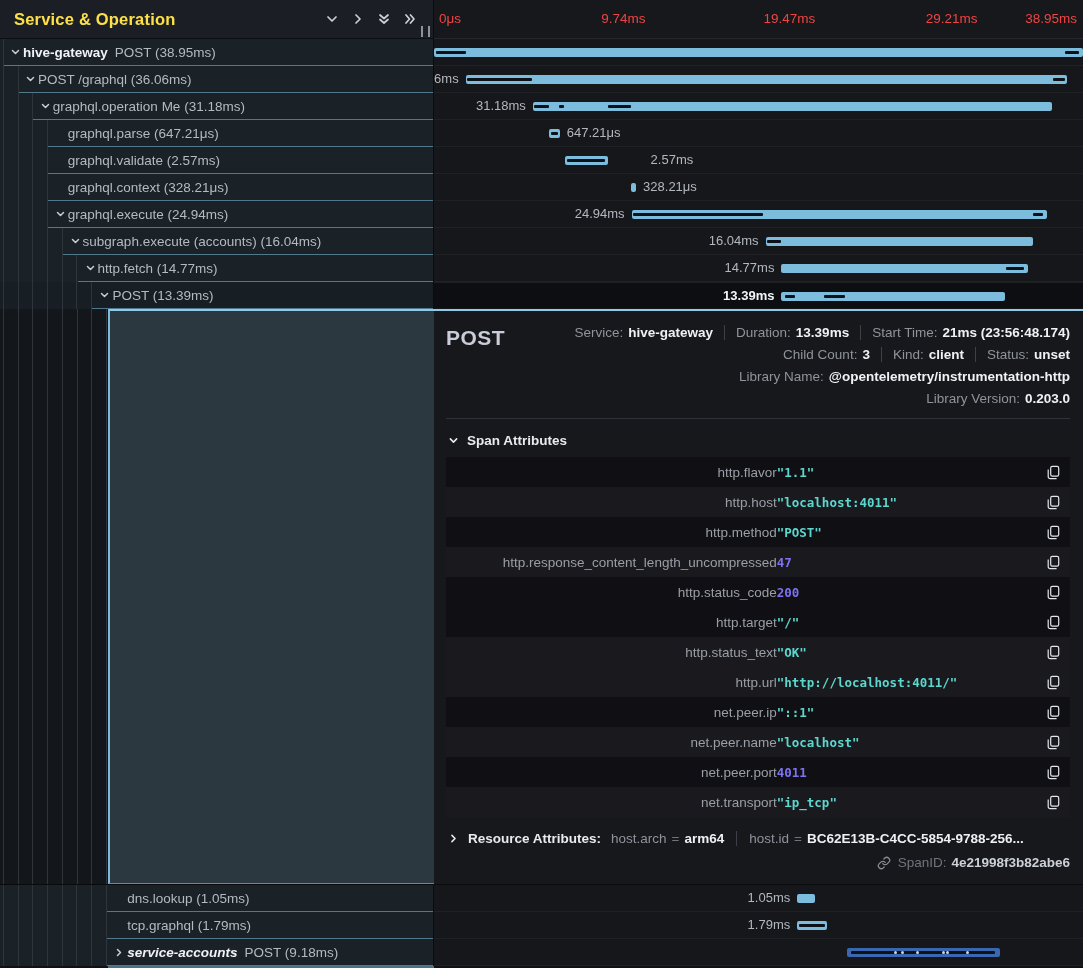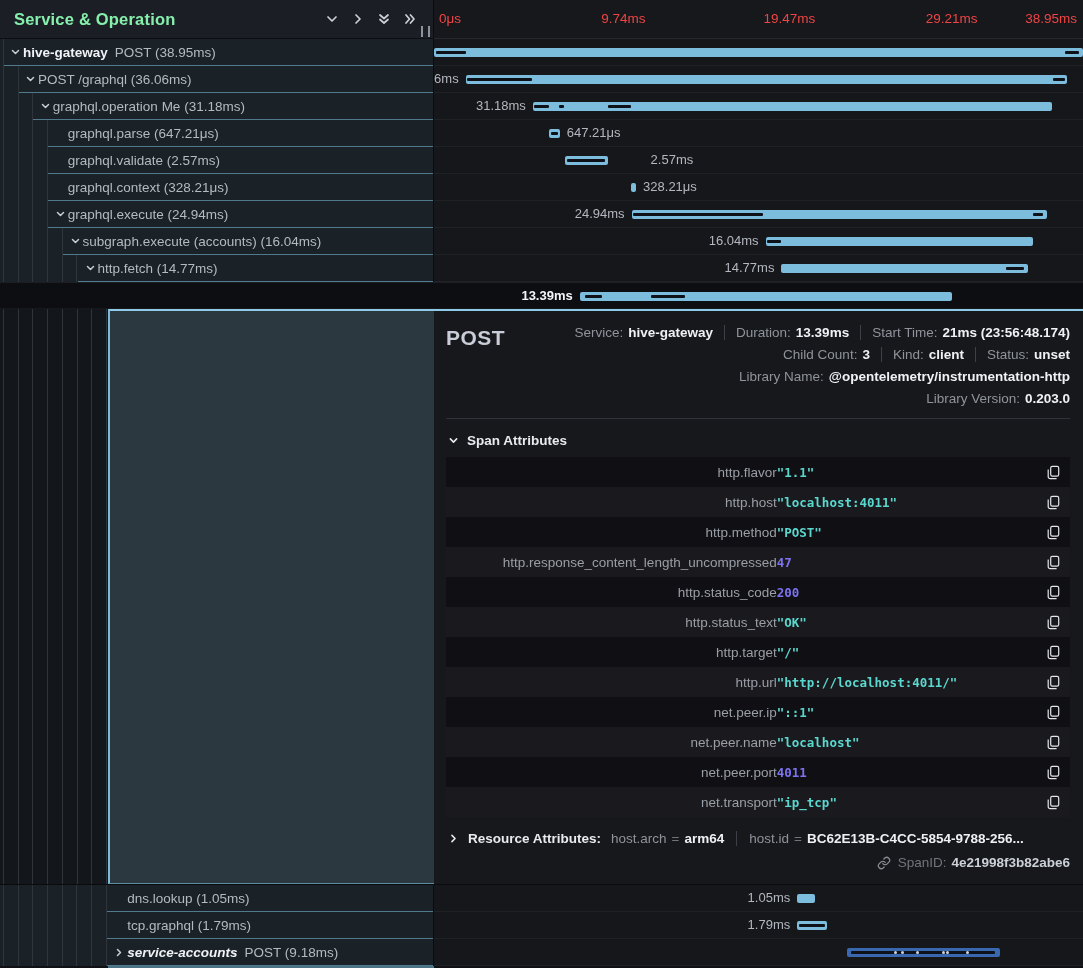--- a/index.html
+++ b/index.html
@@ -4,21 +4,21 @@
 <style>
   * { margin:0; padding:0; box-sizing:border-box; }
   html,body { width:1083px; height:968px; background:#101114; overflow:hidden;
     font-family:"Liberation Sans","DejaVu Sans",sans-serif; }
   #app { width:1083px; height:968px; display:flex; flex-direction:column; background:#101114; }
 
   
   #hdr { height:39px; display:flex; flex:none; }
   #hdr-left { width:434px; flex:none; background:#1b1f25; border-bottom:1px solid #0d0e11;
     border-right:1px solid #0b0c0e; display:flex; align-items:center; padding:0 10px 0 14px; position:relative; }
-  #hdr-title { color:#86efac; font-size:16.5px; font-weight:700; letter-spacing:.2px; flex:1 1 auto; }
+  #hdr-title { color:#fde047; font-size:16.5px; font-weight:700; letter-spacing:.2px; flex:1 1 auto; }
   .hicon { width:26px; height:26px; display:flex; align-items:center; justify-content:center; cursor:pointer; }
   #col-resizer { position:absolute; right:3px; bottom:1px; width:9px; height:11px;
     border-left:2px solid #8d939c; border-right:2px solid #8d939c; }
   #hdr-right { flex:1 1 auto; background:#17181c; border-bottom:1px solid #26282e; position:relative; }
   .gridbg { background-image:linear-gradient(#2b2e34,#2b2e34),linear-gradient(#2b2e34,#2b2e34),
       linear-gradient(#2b2e34,#2b2e34),linear-gradient(#2b2e34,#2b2e34);
     background-repeat:no-repeat; background-size:1px 100%;
     background-position:25% 0,50% 0,75% 0,100% 0; }
   .tick { position:absolute; top:0; line-height:38px; font-size:13.5px; color:#ef4444; white-space:nowrap; }
 
@@ -280,20 +280,31 @@
           <div class="underline" style="left: 77.5px;"></div>
         </div>
         <div class="rcell gridbg">
           <div class="bar" style="left: 53.5302%; width: 37.9204%; background: rgb(124, 188, 220);">
             <div class="bmark" style="left: 91.4015%; width: 7.109%;"></div>
           </div>
           <span class="blabel" style="right: calc(46.4698% + 7px);">14.77ms</span>
         </div>
       </div>
       <div class="srow">
+        <div class="lcell sel">
+          <div class="guides" style="width: 90.2px;"></div>
+          <span style="flex: 0 0 auto; width: 97.4px;"></span>
+          <span class="chev">
+            <svg width="11" height="11" viewBox="0 0 11 11" fill="none" stroke="#c9cdd4" stroke-width="1.5" stroke-linecap="round" stroke-linejoin="round">
+              <path d="M2.5 3.5 L5.5 6.5 L8.5 3.5"></path>
+            </svg>
+          </span>
+          <span>POST (13.39ms)</span>
+          <div class="underline" style="left: 92.2px;"></div>
+        </div>
         <div class="rcell gridbg sel">
           <div class="bar" style="left: 53.5302%; width: 34.3774%; background: rgb(124, 188, 220);">
             <div class="bmark" style="left: 1.49365%; width: 4.48096%;"></div>
             <div class="bmark" style="left: 19.0441%; width: 9.33532%;"></div>
           </div>
           <span class="blabel sel" style="right: calc(46.4698% + 7px);">13.39ms</span>
         </div>
       </div>
     </div>
 
@@ -387,33 +398,33 @@
           <div class="arow odd">
             <div class="akey">http.status_code</div>
             <div class="aval number">200</div>
             <div class="acopy">
               <svg width="15" height="15" viewBox="0 0 15 15" fill="none" stroke="#e2e5ea" stroke-width="1.2">
                 <rect x="4.7" y="1.3" width="8" height="9.8" rx="1.6"></rect>
                 <path d="M10.6 13.7 H4.2 a2 2 0 0 1 -2-2 V4.6"></path>
               </svg>
             </div>
           </div>
+          <div class="arow odd">
+            <div class="akey">http.target</div>
+            <div class="aval string">"/"</div>
+            <div class="acopy">
+              <svg width="15" height="15" viewBox="0 0 15 15" fill="none" stroke="#e2e5ea" stroke-width="1.2">
+                <rect x="4.7" y="1.3" width="8" height="9.8" rx="1.6"></rect>
+                <path d="M10.6 13.7 H4.2 a2 2 0 0 1 -2-2 V4.6"></path>
+              </svg>
+            </div>
+          </div>
           <div class="arow even">
             <div class="akey">http.status_text</div>
             <div class="aval string">"OK"</div>
-            <div class="acopy">
-              <svg width="15" height="15" viewBox="0 0 15 15" fill="none" stroke="#e2e5ea" stroke-width="1.2">
-                <rect x="4.7" y="1.3" width="8" height="9.8" rx="1.6"></rect>
-                <path d="M10.6 13.7 H4.2 a2 2 0 0 1 -2-2 V4.6"></path>
-              </svg>
-            </div>
-          </div>
-          <div class="arow odd">
-            <div class="akey">http.target</div>
-            <div class="aval string">"/"</div>
             <div class="acopy">
               <svg width="15" height="15" viewBox="0 0 15 15" fill="none" stroke="#e2e5ea" stroke-width="1.2">
                 <rect x="4.7" y="1.3" width="8" height="9.8" rx="1.6"></rect>
                 <path d="M10.6 13.7 H4.2 a2 2 0 0 1 -2-2 V4.6"></path>
               </svg>
             </div>
           </div>
           <div class="arow even">
             <div class="akey">http.url</div>
             <div class="aval string">"http://localhost:4011/"</div>

